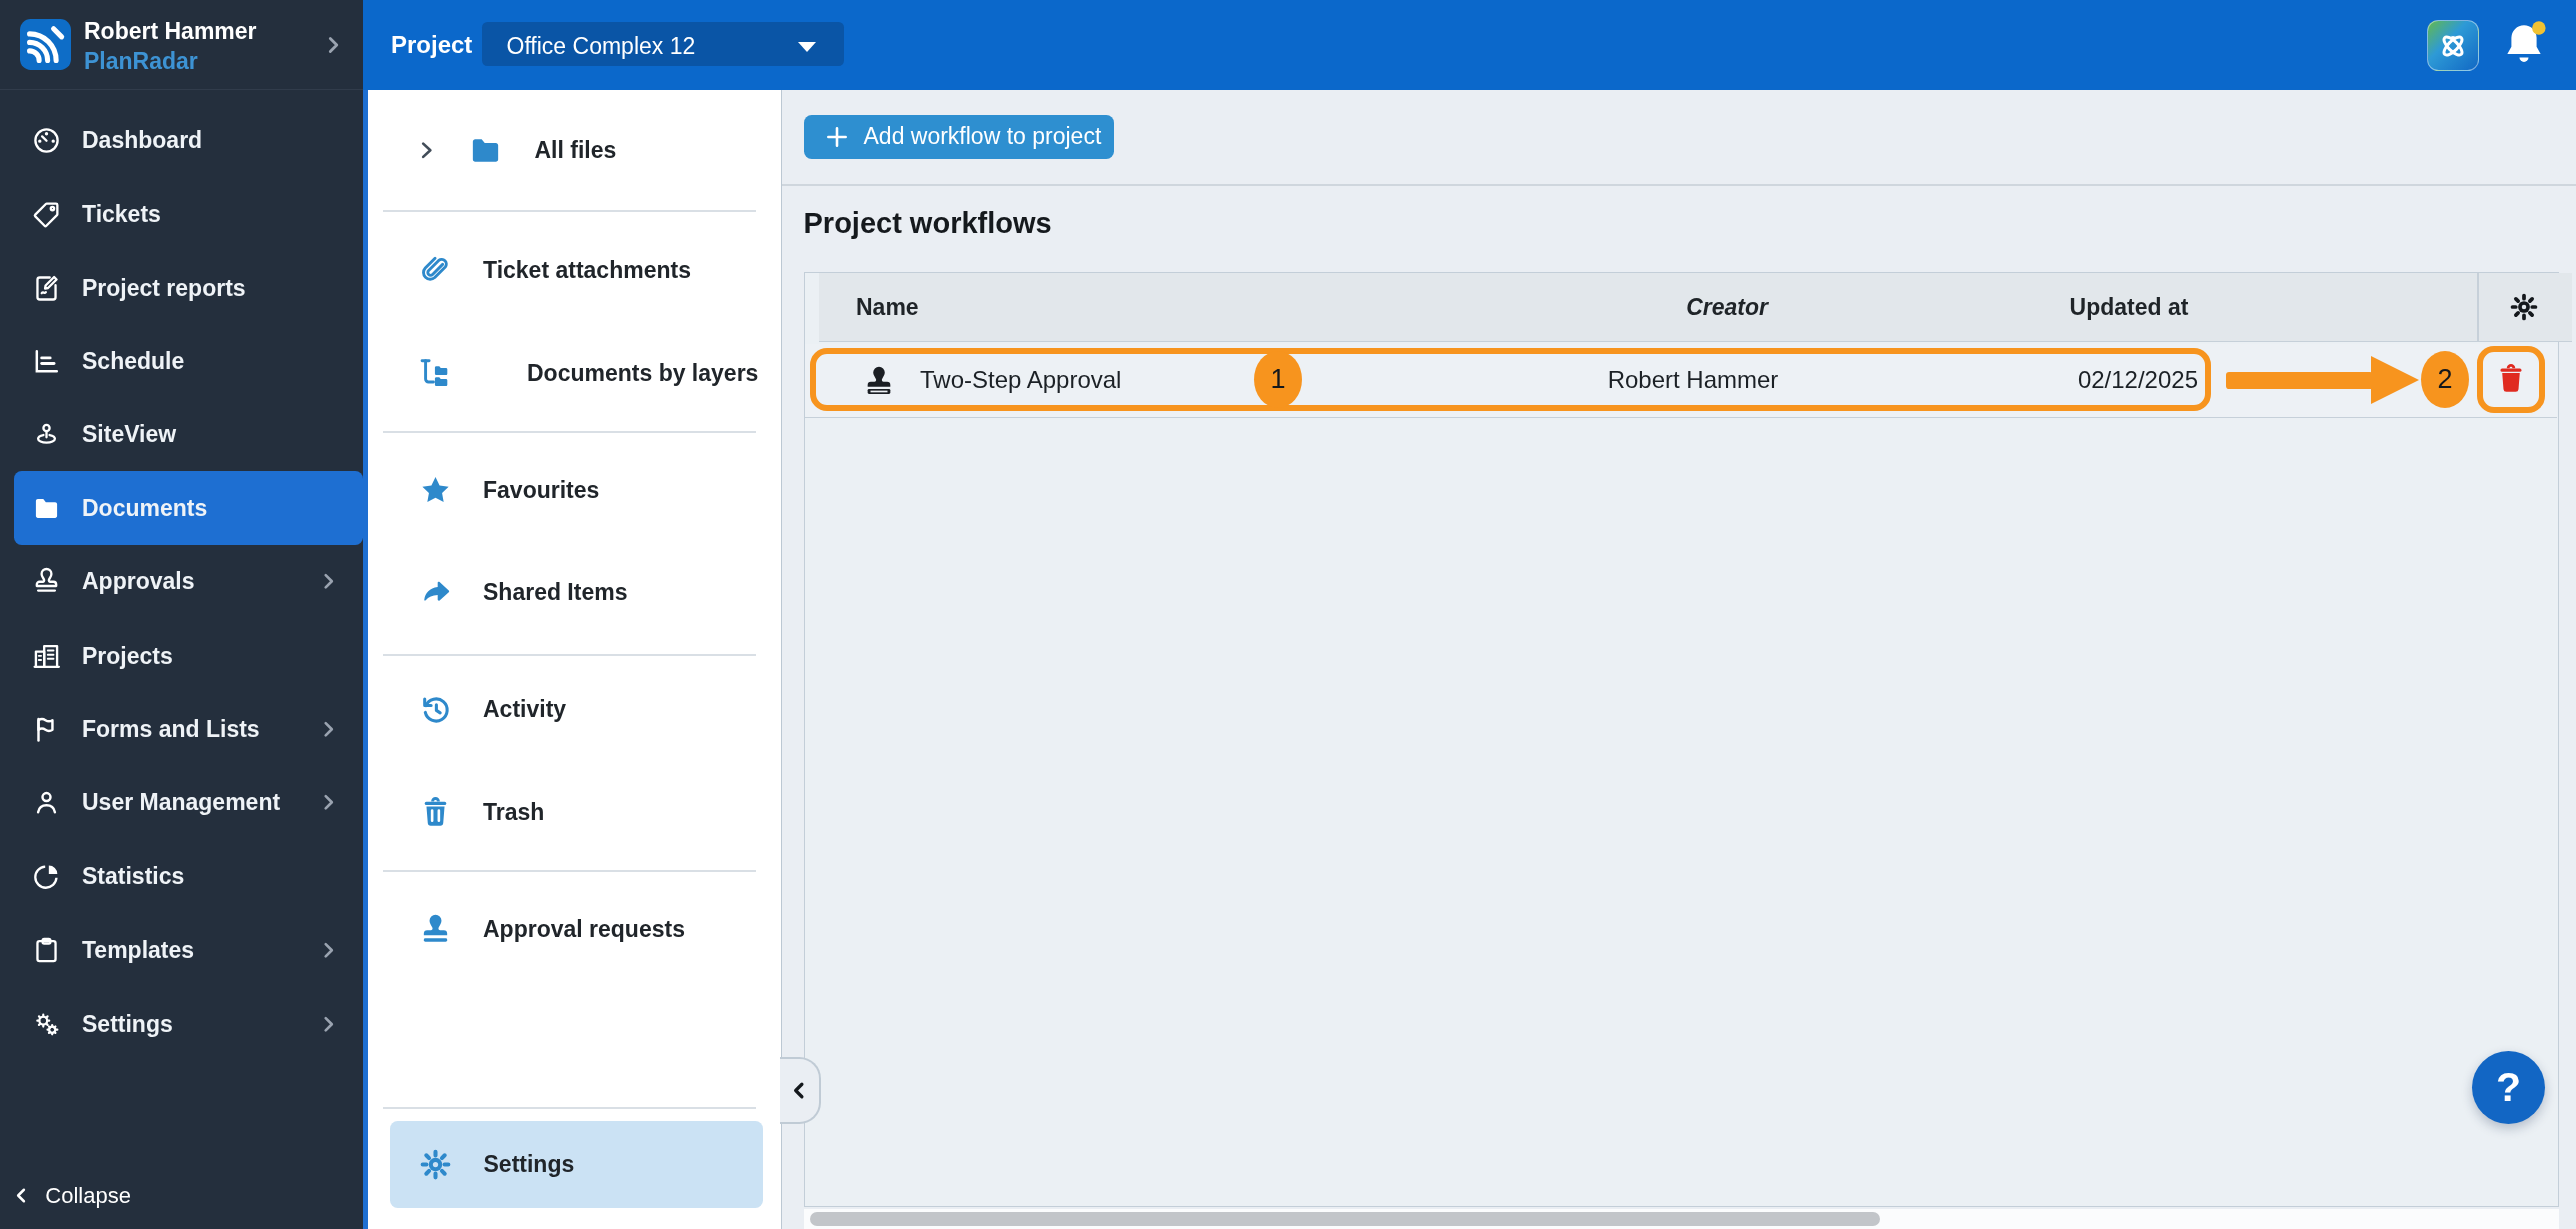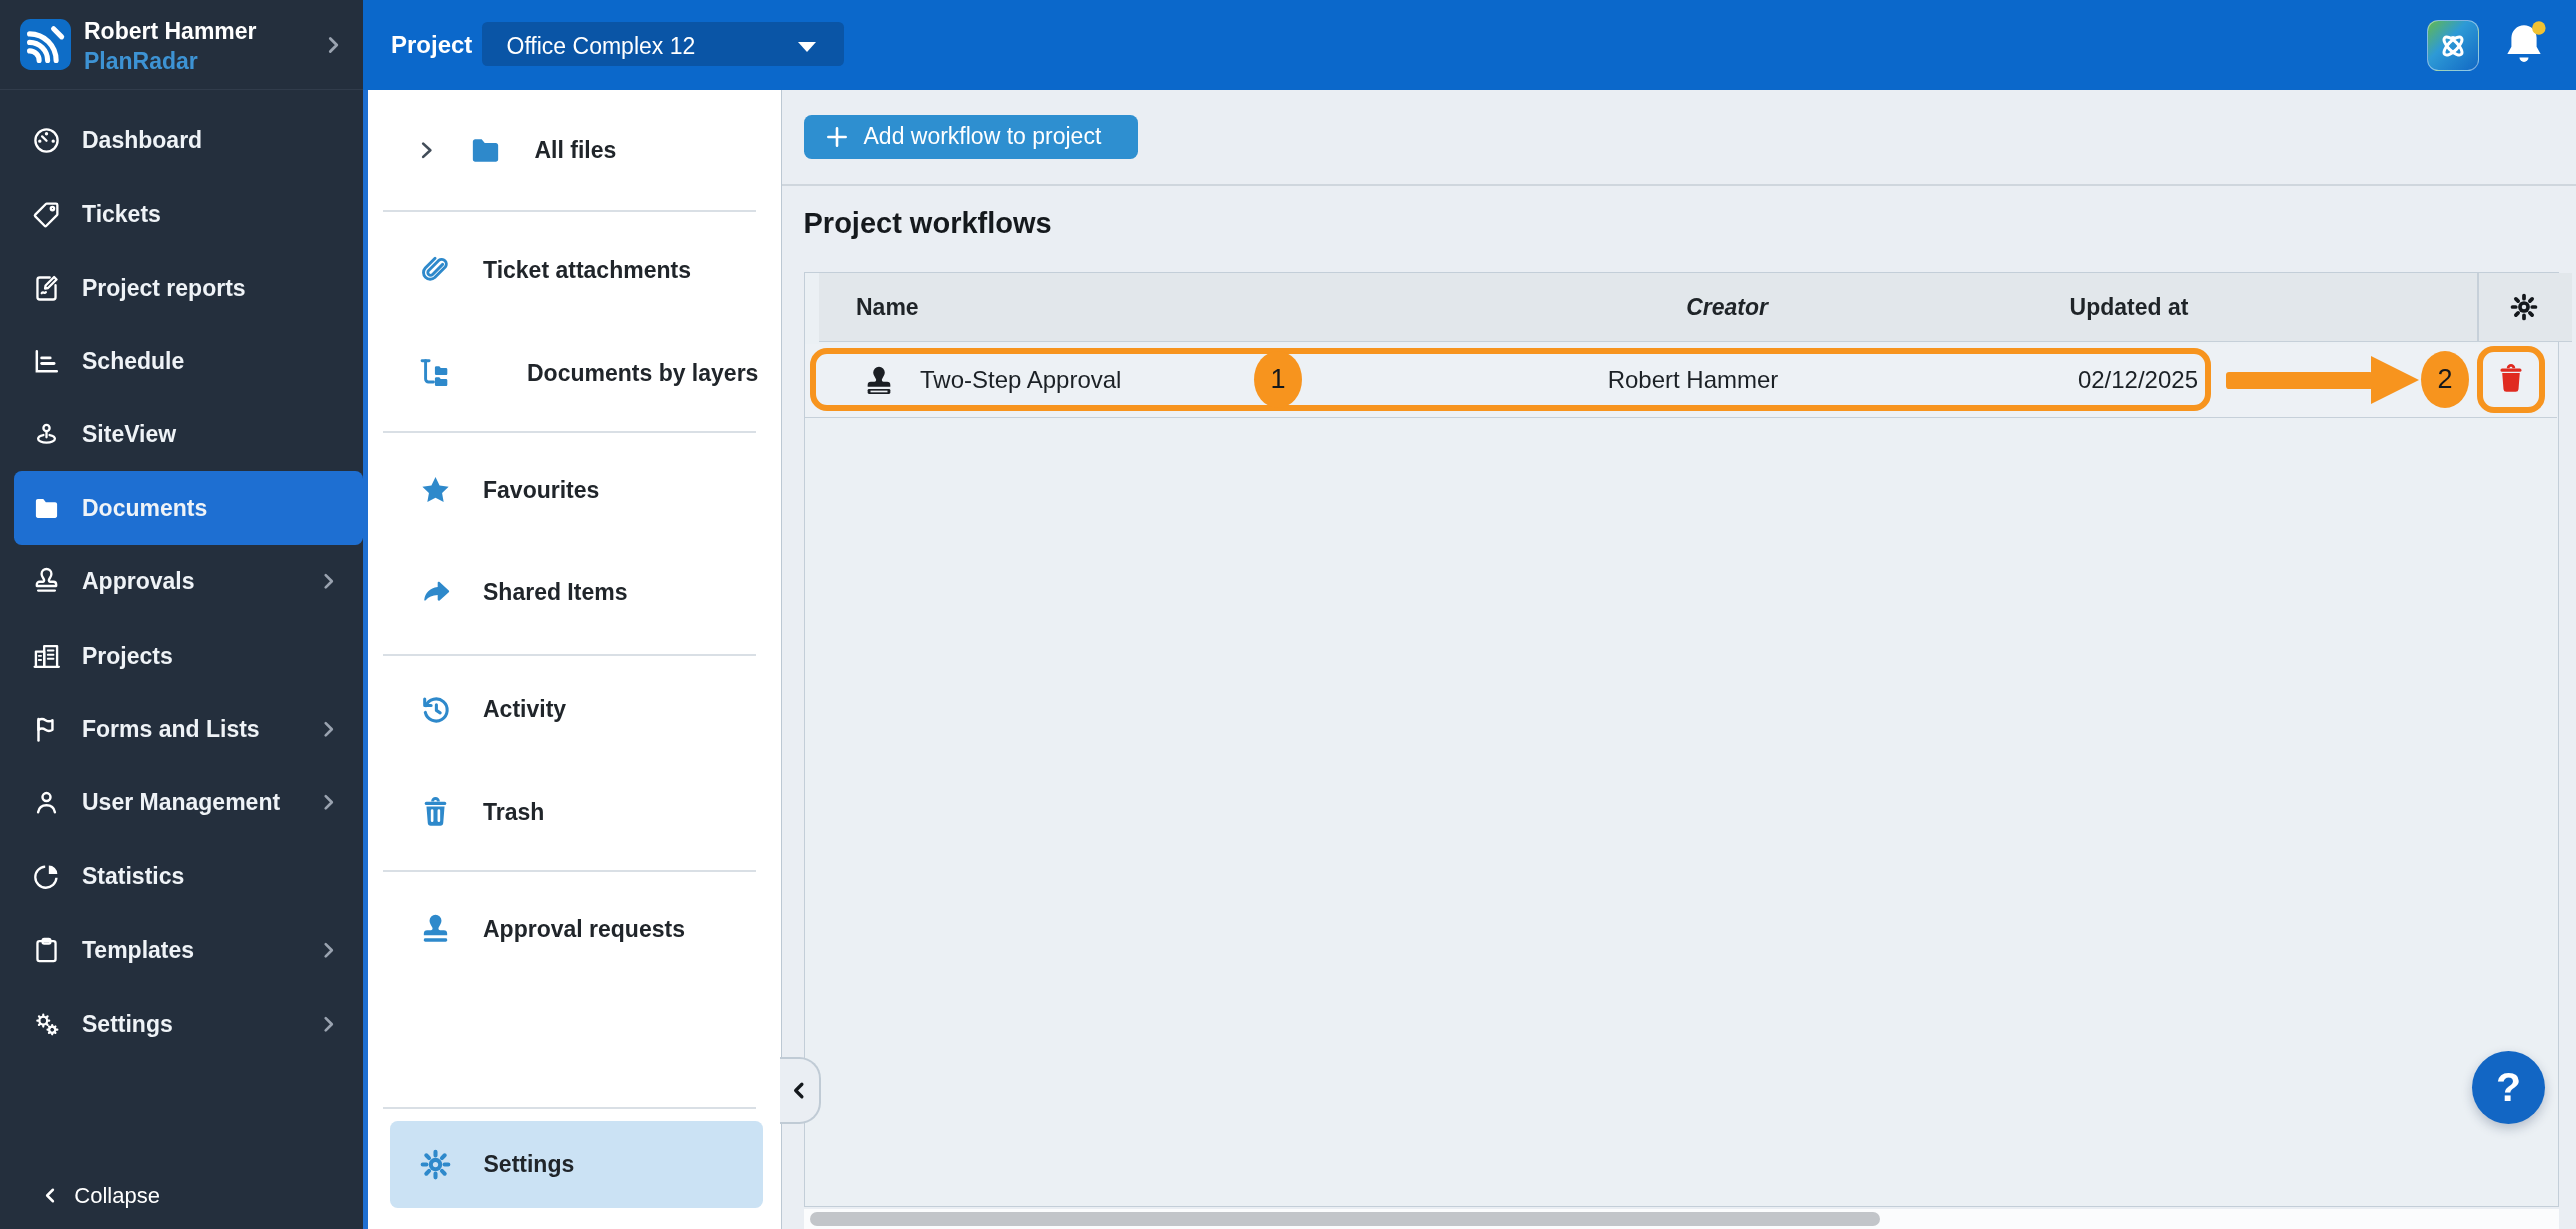--- a/index.html
+++ b/index.html
@@ -12,21 +12,21 @@
   .user-header { position:absolute; left:0; top:0; width:363px; height:90px; border-bottom:1.5px solid #313C4B; }
   .logo-box { position:absolute; left:20px; top:19px; width:51px; height:51px; border-radius:10.7px; background:#0E6DC7; }
   .user-name { position:absolute; left:84px; top:17.6px; font-size:23px; font-weight:700; color:#FFFFFF; }
   .brand-name { position:absolute; left:84px; top:48px; font-size:23px; font-weight:700; color:#3D93D4; }
   .user-chevron { position:absolute; right:17px; top:32px; width:26px; height:26px; }
   .nav-item { position:absolute; left:14px; width:349px; height:74px; display:flex; align-items:center; border-radius:7.7px; cursor:pointer; }
   .nav-item .ic { width:31px; height:31px; margin:0 20px 0 17px; flex:0 0 auto; }
   .nav-item .lbl { font-size:23px; font-weight:700; color:#EFF3F7; white-space:nowrap; }
   .nav-item.selected { background:#1E6FD2; }
   .nav-item .chev { position:absolute; right:23px; width:24.5px; height:24.5px; }
-  .collapse-row { position:absolute; left:39px; top:1171px; height:49px; display:flex; align-items:center; cursor:pointer; }
+  .collapse-row { position:absolute; left:10px; top:1171px; height:49px; display:flex; align-items:center; cursor:pointer; }
   .collapse-row .lbl { font-size:22px; color:#FFFFFF; margin-left:12.3px; }
 
   
   .section-strip { position:absolute; left:363px; top:90px; width:5.4px; height:1139px; background:#1E6FD2; z-index:3; }
 
   
   .topbar { position:absolute; left:363px; top:0; width:2213px; height:90px; background:#0B68CB; z-index:2; }
   .project-label { position:absolute; left:28px; top:0; line-height:90px; font-size:24px; font-weight:700; color:#FFFFFF; }
   .project-select { position:absolute; left:119px; top:21.5px; width:362px; height:44px; background:#0A55A6; border-radius:5.4px; cursor:pointer; }
   .project-select .val { position:absolute; left:24.5px; top:0; line-height:48px; font-size:23px; color:#FFFFFF; }
@@ -44,21 +44,21 @@
   .settings-row { position:absolute; left:21.5px; top:1031px; width:373px; height:87px; background:#CBE2F4; border-radius:7.7px; display:flex; align-items:center; cursor:pointer; }
   .settings-row .lbl { font-size:23px; font-weight:700; color:#20252A; margin-left:31px; }
 
   
   .collapse-tab { position:absolute; left:780px; top:1057px; width:41px; height:67px; background:#EAEEF3;
                   border:2.3px solid #C0CBD5; border-left:none; border-radius:0 21.5px 21.5px 0;
                   display:flex; align-items:center; justify-content:center; z-index:4; cursor:pointer; }
 
   
   .main { position:absolute; left:782px; top:90px; width:1794px; height:1139px; background:#EAEEF3; z-index:1; }
-  .add-btn { position:absolute; left:21.5px; top:24.5px; width:334px; height:44px; background:#2E8FD0; border-radius:7.7px;
+  .add-btn { position:absolute; left:21.5px; top:24.5px; width:310px; height:44px; background:#2E8FD0; border-radius:7.7px;
              display:flex; align-items:center; color:#FFFFFF; cursor:pointer; }
   .add-btn .plus { margin:0 14px 0 20px; width:26px; height:26px; }
   .add-btn .lbl { font-size:23px; }
   .main-divider { position:absolute; left:0; top:94px; width:1794px; height:1.5px; background:#CFD6DD; }
   .page-title { position:absolute; left:21.5px; top:117px; font-size:29px; font-weight:700; color:#15191D; }
 
   .card { position:absolute; left:22px; top:182px; width:1755px; height:935px; background:#EBF0F4; border:1.5px solid #C3CED8; }
   .thead { position:absolute; left:14px; top:0; width:100%; height:69px; background:#E2E7EB; border-bottom:1.5px solid #C6D0D9; }
   .th { position:absolute; top:0; line-height:69px; font-size:23px; font-weight:700; color:#1F2428; }
   .th-name { left:37px; }

